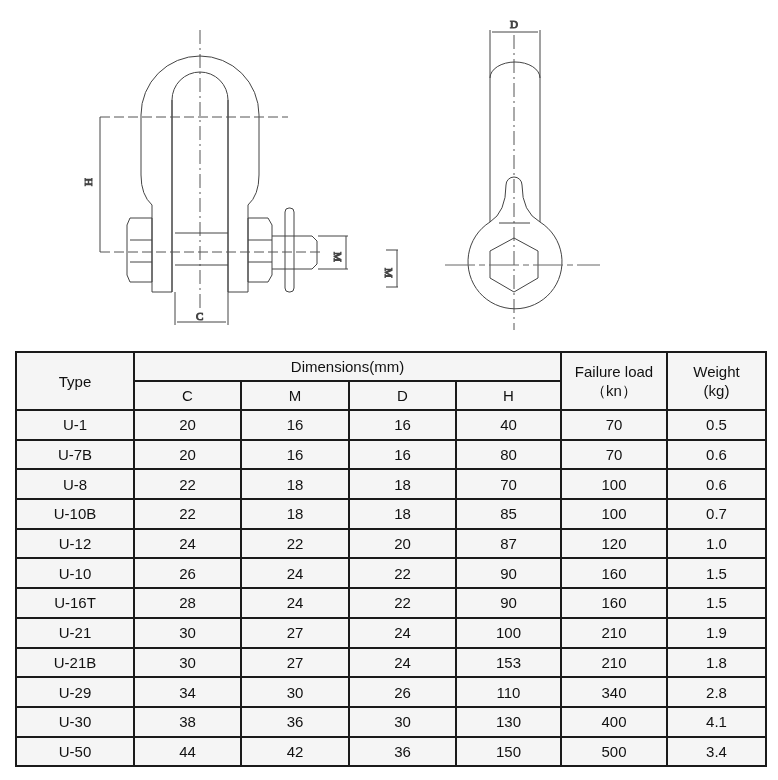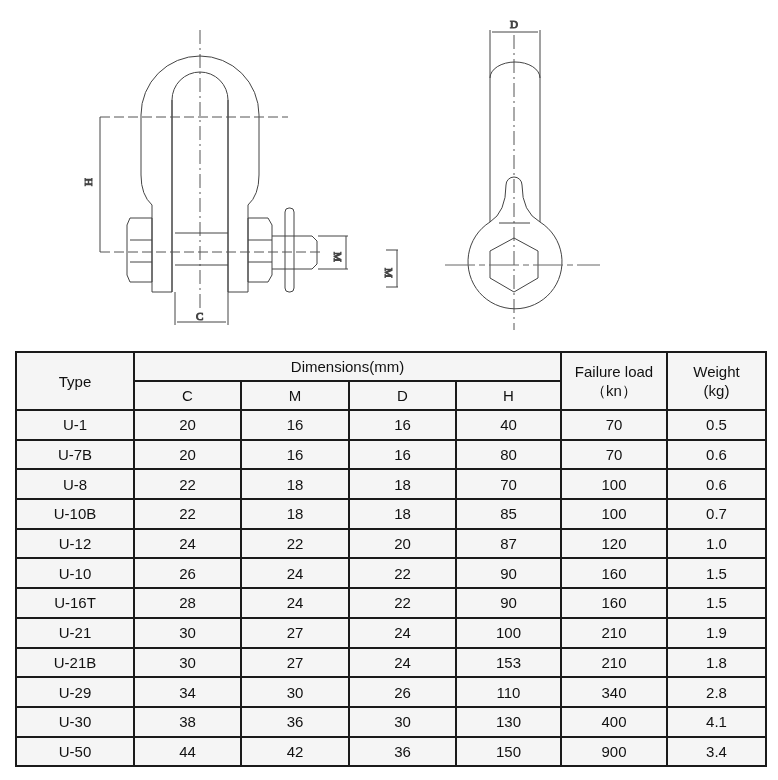--- a/index.html
+++ b/index.html
@@ -222,17 +222,17 @@
         <td>130</td>
         <td>400</td>
         <td>4.1</td>
       </tr>
       <tr class="row">
         <td>U-50</td>
         <td>44</td>
         <td>42</td>
         <td>36</td>
         <td>150</td>
-        <td>900</td>
+        <td>500</td>
         <td>3.4</td>
       </tr>
     </tbody>
 </table>
 
 </body></html>

